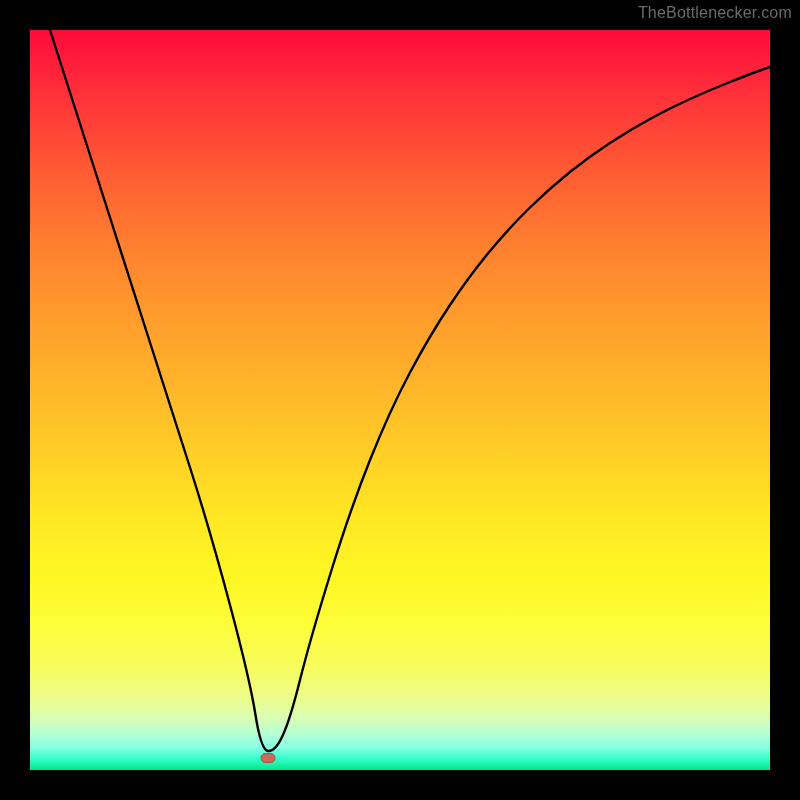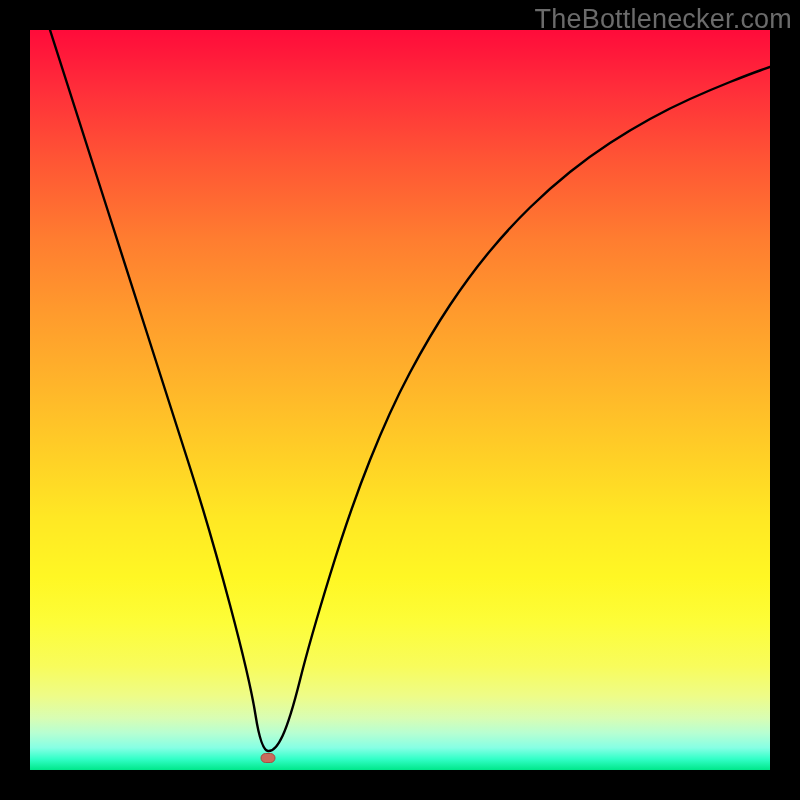--- a/index.html
+++ b/index.html
@@ -49,21 +49,21 @@
     left: 0;
     top: 0;
     width: 740px;
     height: 740px;
   }
   .watermark {
     position: absolute;
     top: 4px;
     right: 8px;
     color: #6b6b6b;
-    font-size: 27px;
+    font-size: 16px;
     font-weight: 500;
     letter-spacing: 0.2px;
   }
 </style>
 </head>
 <body>
 
 <div class="frame">
 
   <div class="plot-area">

